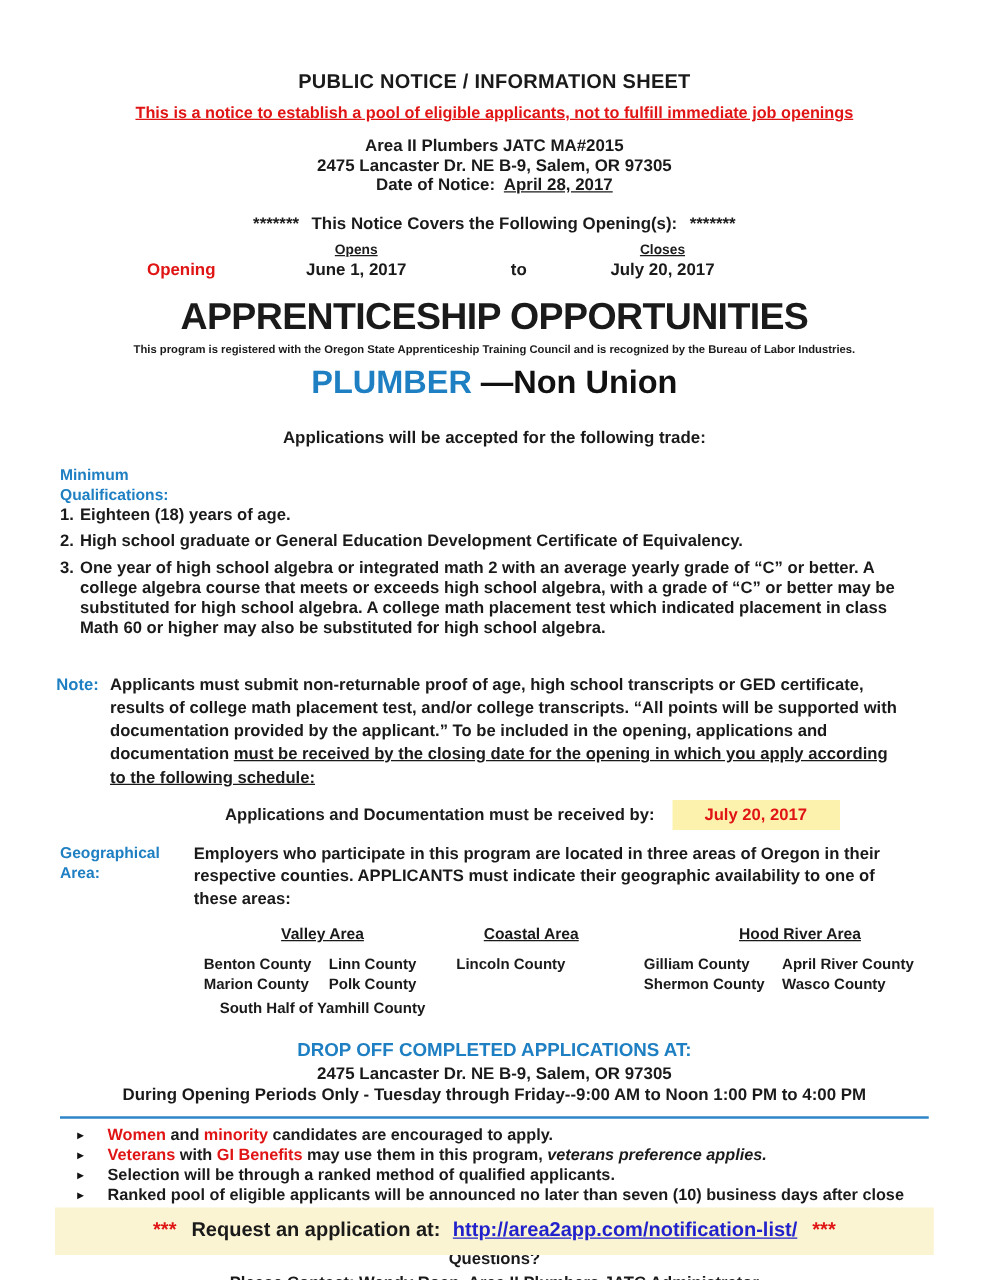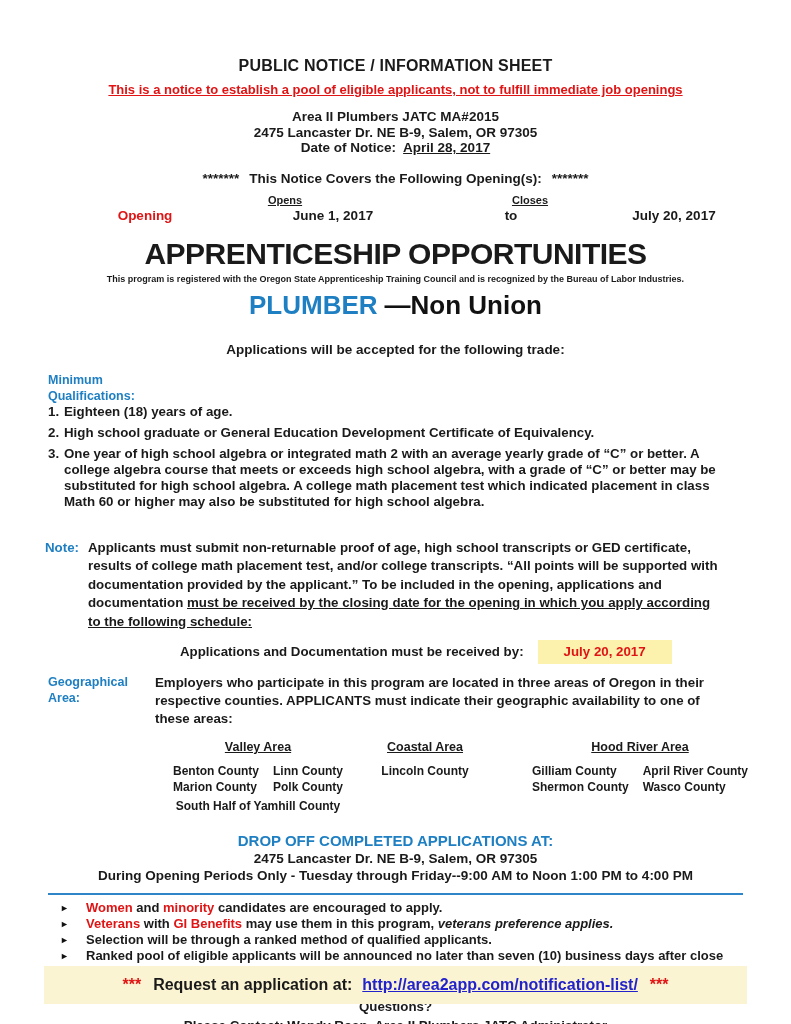--- a/index.html
+++ b/index.html
@@ -24,21 +24,21 @@
   .u{text-decoration:underline;}
   .title{font-size:16px;line-height:20px;letter-spacing:.2px;}
   .subtitle{font-size:13px;line-height:16px;margin-top:6px;}
   .org{margin-top:11px;font-size:13.5px;line-height:15.5px;}
   .date-label{margin-right:7px;}
   .stars-line{margin-top:15px;font-size:13.5px;line-height:16px;}
   .stars-line .gap{display:inline-block;width:10px;}
   .open-grid{display:grid;grid-template-columns:130px 150px 110px 120px;margin-left:80px;}
   .open-grid div{text-align:center;}
   .open-head{margin-top:7px;font-size:11px;line-height:13px;}
-  .open-row{font-size:13.5px;line-height:18px;gap:48px;}
+  .open-row{font-size:13.5px;line-height:18px;}
   .big-heading{margin-top:12px;font-size:30px;line-height:34px;letter-spacing:-.5px;}
   .tiny-note{font-size:9px;line-height:12px;margin-top:2px;}
   .accepted{margin-top:21px;font-size:13.5px;line-height:16px;}
   .trade{margin-top:4px;font-size:26px;line-height:32px;}
   .trade .suffix{margin-left:7px;color:#111;}
   .two-col{display:flex;margin-top:14px;padding:0 70px 0 48px;flex-direction:column;}
   .side-label{width:107px;flex:none;color:var(--accent-blue);font-size:12.5px;line-height:16px;}
   .q-list{flex:1;font-size:13.3px;line-height:16px;}
   .q-item{display:flex;margin-bottom:5px;}
   .q-item .num{width:16px;flex:none;}
@@ -48,21 +48,21 @@
   .note-body{flex:1;font-size:13.3px;line-height:18.5px;}
   .deadline{margin-top:9px;margin-left:180px;font-size:13.3px;line-height:20px;}
   .deadline .hl{
     display:inline-block;margin-left:14px;padding:2px 26px;
     background:var(--highlight-yellow);color:var(--text-red);
   }
   .geo-wrap{display:flex;margin-top:10px;padding:0 72px 0 48px;}
   .geo-body{flex:1;font-size:13.3px;line-height:18px;}
   .areas{display:flex;margin-top:12px;margin-left:163px;font-size:12px;line-height:16px;}
   .area-head{font-size:12.5px;line-height:15px;text-align:center;margin-bottom:8px;}
-  .area-cols{display:flex;justify-content:center;gap:14px;}
+  .area-cols{display:flex;justify-content:flex-start;gap:14px;}
   .area-col div{white-space:nowrap;}
   .area-valley{width:190px;}
   .area-coastal{width:120px;margin-left:12px;}
   .area-hood{width:250px;margin-left:30px;}
   .area-footer{text-align:center;margin-top:3px;white-space:nowrap;}
   .dropoff{margin-top:18px;}
   .dropoff-head{font-size:15px;line-height:18px;color:var(--accent-blue);}
   .dropoff-line{font-size:13.5px;line-height:17px;}
   .rule{border:none;border-top:2px solid var(--rule-blue);margin:9px 48px 0 48px;}
   .bullets{margin:5px 55px 0 60px;font-size:13px;line-height:16px;}

